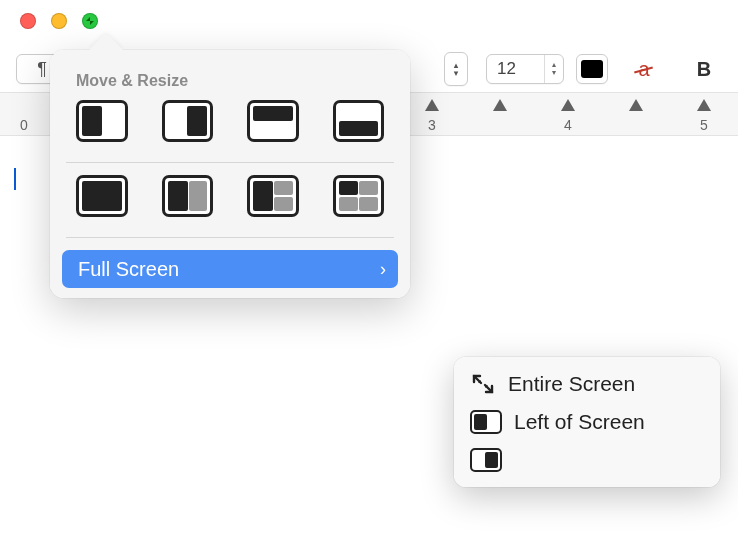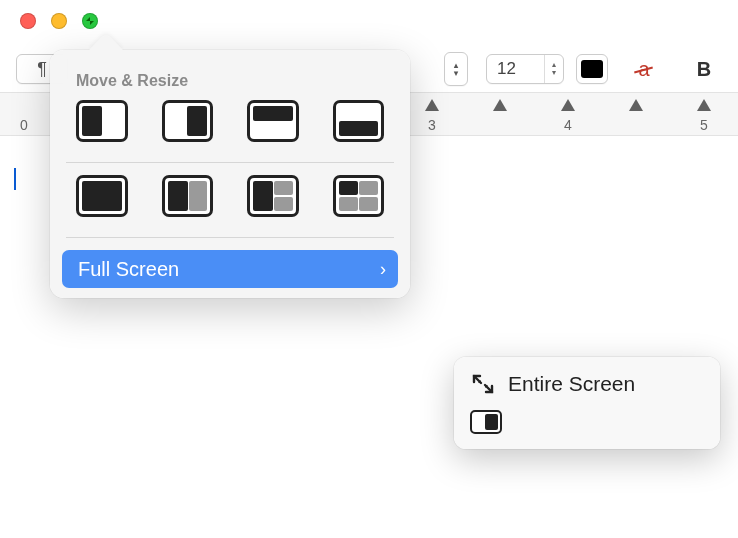--- a/index.html
+++ b/index.html
@@ -396,16 +396,22 @@
             <path d="M22 20 L15 13"></path>
         <path d="M11 11 L8 11 L11 8 Z" fill="#222" stroke="none"></path>
         <path d="M15 13 L18 13 L15 16 Z" fill="#222" stroke="none"></path>
       </g>
         </svg>
     </div>
     <span>Entire Screen</span>
   </div>
   <div class="submenu-item">
     <div class="subicon">
+      <div class="f" style="left:2px;top:2px;bottom:2px;width:45%"></div>
+    </div>
+    <span>Left of Screen</span>
+  </div>
+  <div class="submenu-item">
+    <div class="subicon">
       <div class="f" style="right:2px;top:2px;bottom:2px;width:45%"></div>
     </div>
   </div>
 </div>
 
 </body></html>

